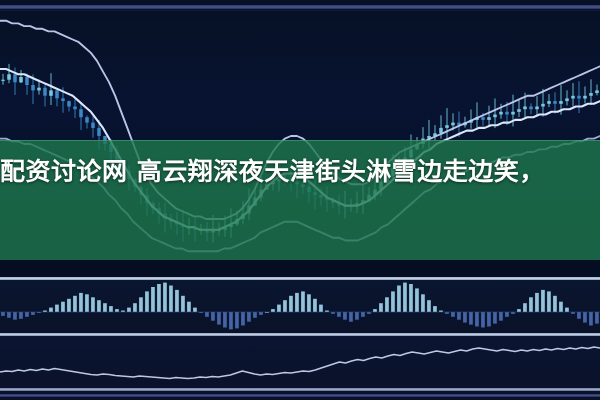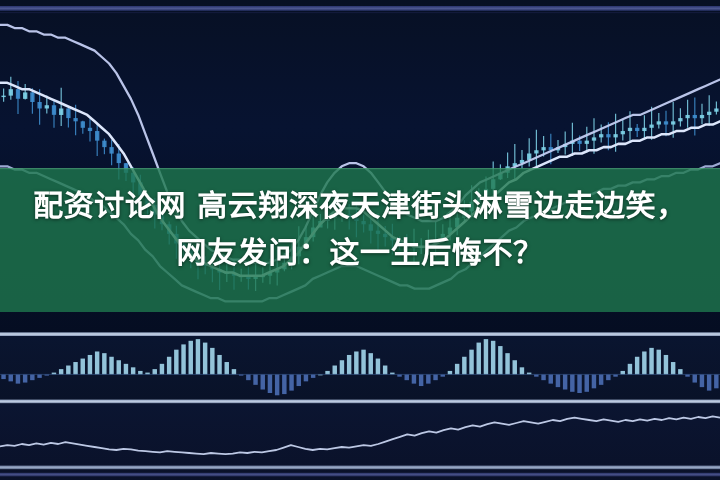--- a/index.html
+++ b/index.html
@@ -79,21 +79,20 @@
     width: 600px; height: 1px;
     background: rgba(120, 200, 160, 0.35);
   }
 
   
   .headline {
     position: absolute;
     left: 0;
     top: 152px;
     width: 600px;
-    text-align: center;
     color: #ffffff;
     font-weight: 700;
     font-size: 25px;
     line-height: 39px;
     letter-spacing: 0.5px;
     text-shadow: 0 1px 3px rgba(0,0,0,0.55);
     white-space: nowrap;
   }
   .headline .line { display: block; }
   .headline .line1 { text-indent: 0; }
@@ -434,16 +433,15 @@
   <div class="rule rule-macd-top"></div>
   <div class="rule rule-macd-bot"></div>
   <div class="rule rule-bottom"></div>
   <div class="rule rule-bottom2"></div>
 
   <div class="green-band"></div>
   <div class="green-band-top-edge"></div>
 
   <div class="headline">
     <span class="line line1">配资讨论网 高云翔深夜天津街头淋雪边走边笑，</span>
-    <span class="line line2">网友发问：这一生后悔不？</span>
   </div>
 
 </div>
 
 </body></html>

